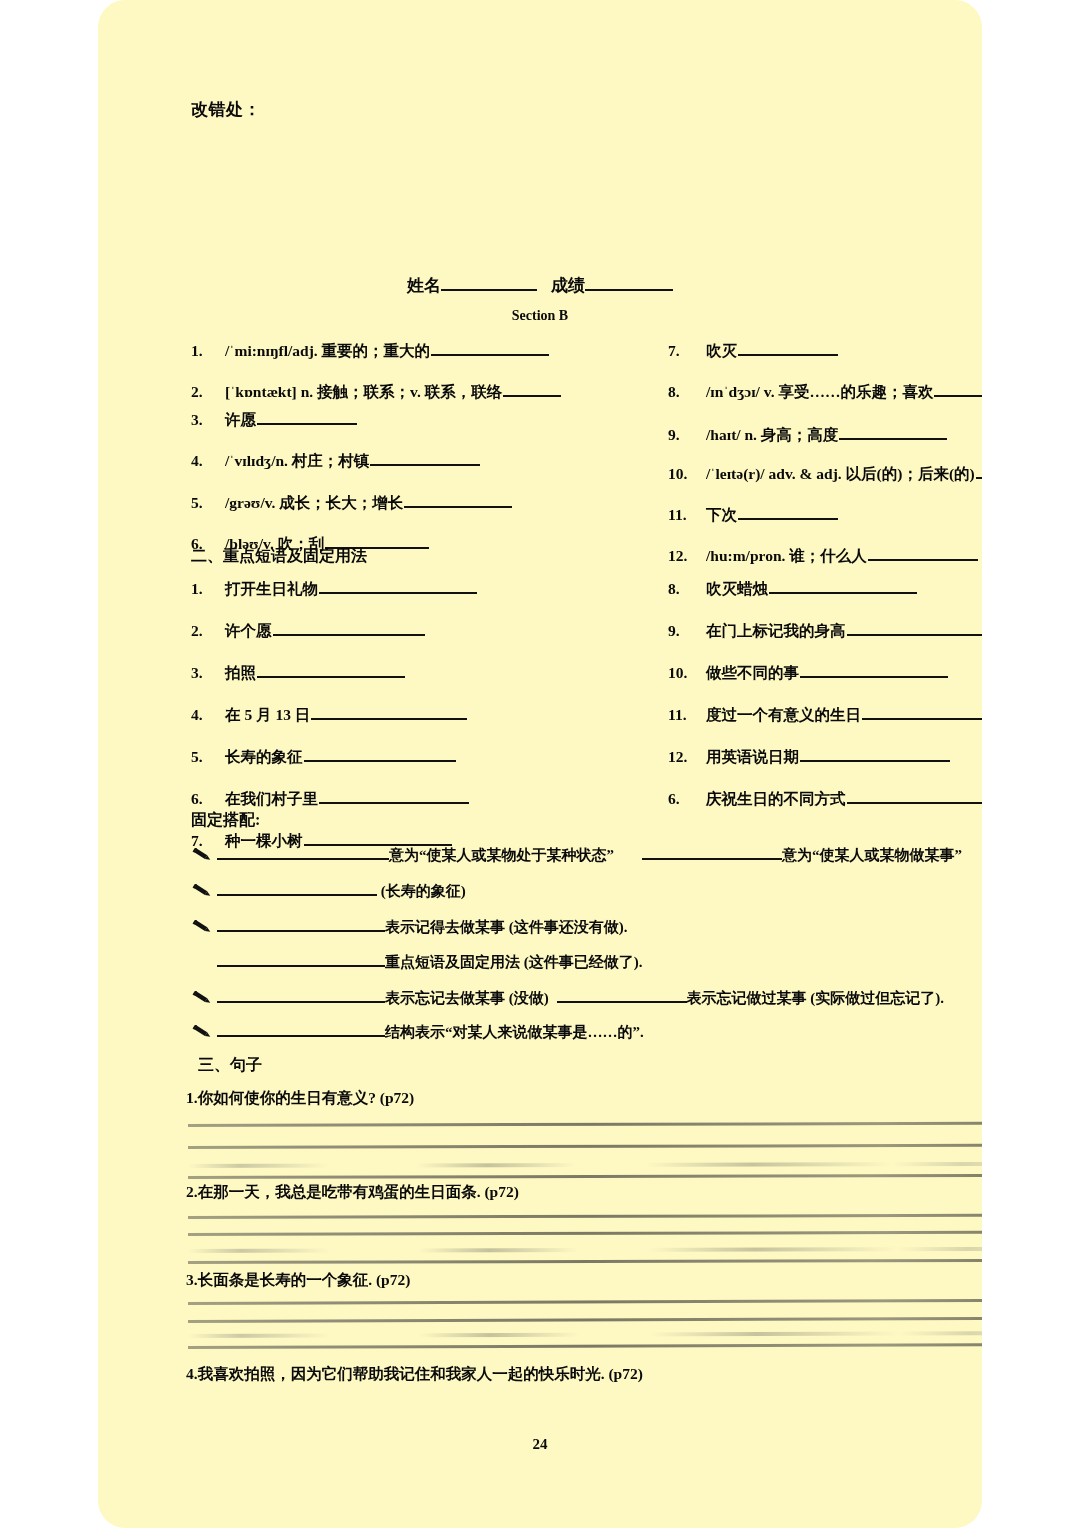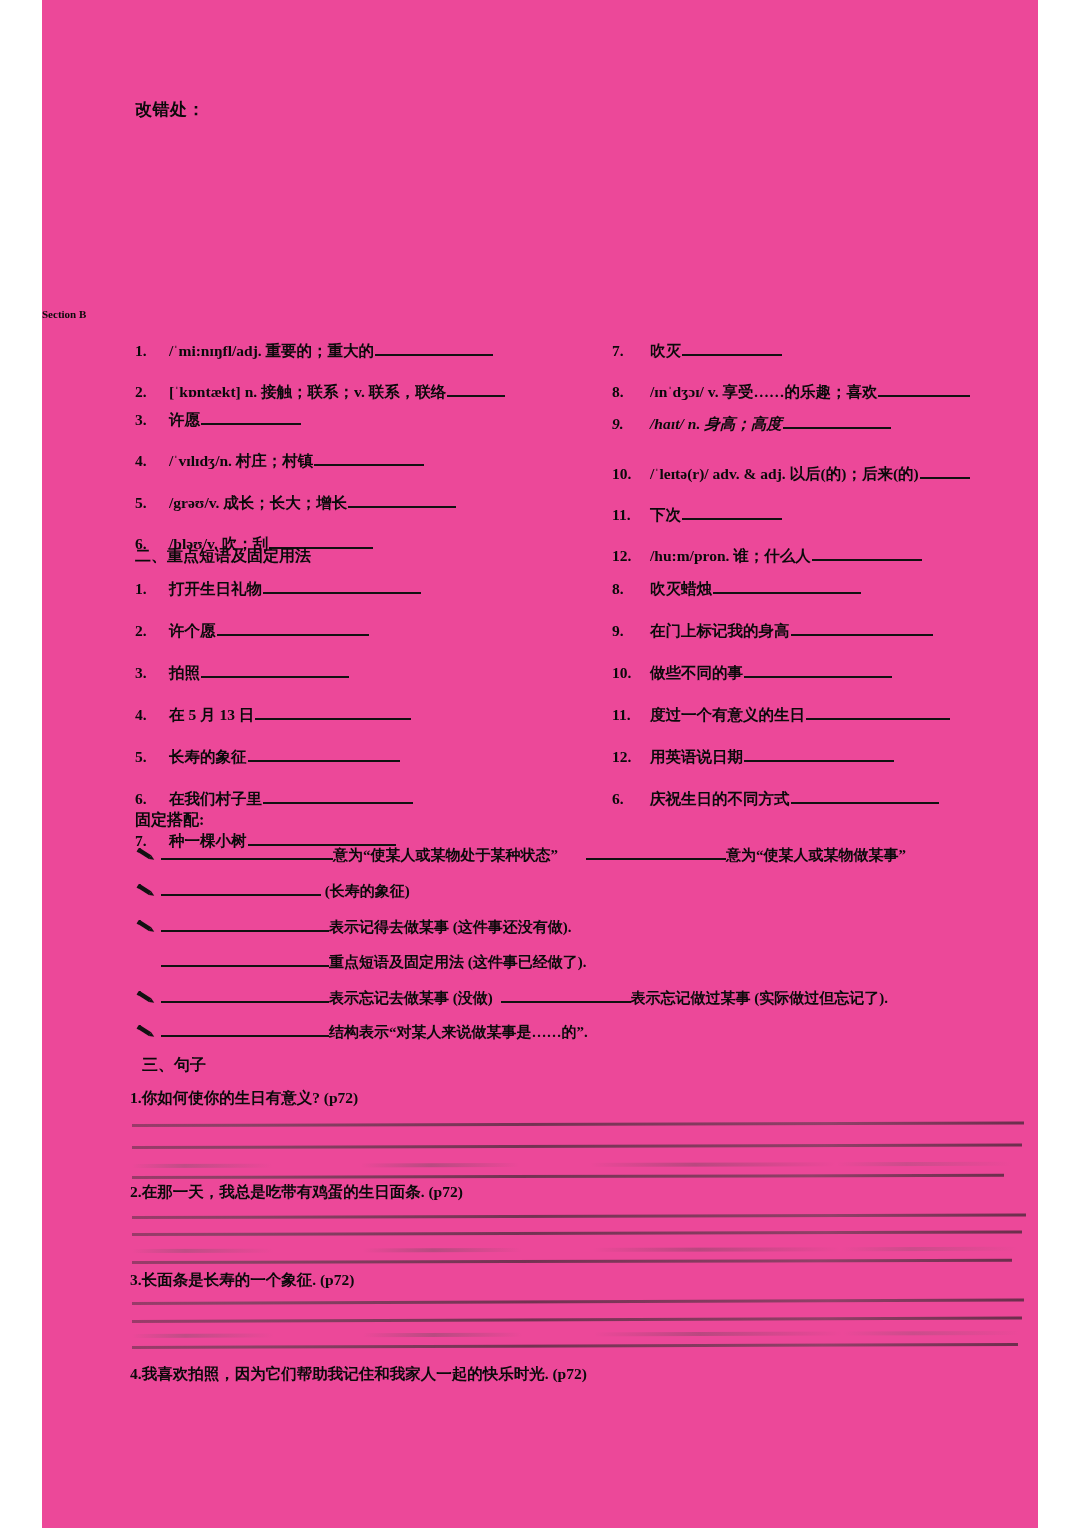--- a/index.html
+++ b/index.html
@@ -8,25 +8,26 @@
     padding: 0;
     background: #ffffff;
   }
   body {
     font-family: "Liberation Serif", "DejaVu Serif", serif;
     color: #0a0a0a;
     -webkit-font-smoothing: none;
   }
   .page {
     position: relative;
-    width: 996px;
+    width: 884px;
     height: 1528px;
     margin: 0 auto;
-    background: #ec4899;
+    background: #fef9c3;
     overflow: hidden;
+    border-radius: 27px;
   }
 
   
   .correction-label {
     position: absolute;
     left: 93px;
     top: 98px;
     font-size: 17px;
     font-weight: bold;
     letter-spacing: 0.5px;
@@ -53,22 +54,22 @@
     border-bottom: 2px solid #111;
     vertical-align: baseline;
   }
   .b-name { width: 96px; height: 15px; }
   .b-score { width: 88px; height: 15px; }
   .gap { display: inline-block; width: 14px; }
   .section-label {
     position: absolute;
     left: 0; right: 0;
     top: 308px;
-    text-align: left;
-    font-size: 11px;
+    text-align: center;
+    font-size: 14px;
     font-weight: bold;
   }
 
   
   .col-left  { position: absolute; left: 93px;  width: 470px; }
   .col-right { position: absolute; left: 570px; width: 420px; }
 
   .entry {
     position: relative;
     font-size: 15.5px;
@@ -177,35 +178,38 @@
   }
 </style>
 </head>
 <body>
 
 <div class="page">
 
   <div class="correction-label">改错处：</div>
 
 
+  <div class="name-score-row">
+    <span>姓名</span><span class="blank-ul b-name"></span><span class="gap"></span><span>成绩</span><span class="blank-ul b-score"></span>
+  </div>
 
   <div class="section-label">Section B</div>
 
   <div class="col-left" id="words-left" style="top: 341px; position: absolute;">
       <div class="entry" style="position: absolute; top: 0px;"><span class="num" style="width: 34px;">1.</span><span>/ˈmi:nɪŋfl/adj. 重要的；重大的</span><span class="ul" style="width: 118px;"></span></div>
       <div class="entry" style="position: absolute; top: 41px;"><span class="num" style="width: 34px;">2.</span><span>[ˈkɒntækt] n. 接触；联系；v. 联系，联络</span><span class="ul" style="width: 58px;"></span></div>
       <div class="entry" style="position: absolute; top: 69px;"><span class="num" style="width: 34px;">3.</span><span>许愿</span><span class="ul" style="width: 100px;"></span></div>
       <div class="entry" style="position: absolute; top: 110px;"><span class="num" style="width: 34px;">4.</span><span>/ˈvɪlɪdʒ/n. 村庄；村镇</span><span class="ul" style="width: 110px;"></span></div>
       <div class="entry" style="position: absolute; top: 152px;"><span class="num" style="width: 34px;">5.</span><span>/grəʊ/v. 成长；长大；增长</span><span class="ul" style="width: 108px;"></span></div>
       <div class="entry" style="position: absolute; top: 193px;"><span class="num" style="width: 34px;">6.</span><span>/bləʊ/v. 吹；刮</span><span class="ul" style="width: 104px;"></span></div>
     </div>
   <div class="col-right" id="words-right" style="top: 341px; position: absolute;">
       <div class="entry" style="position: absolute; top: 0px;"><span class="num" style="width: 38px;">7.</span><span>吹灭</span><span class="ul" style="width: 100px;"></span></div>
       <div class="entry" style="position: absolute; top: 41px;"><span class="num" style="width: 38px;">8.</span><span>/ɪnˈdʒɔɪ/ v. 享受……的乐趣；喜欢</span><span class="ul" style="width: 92px;"></span></div>
-      <div class="entry" style="position: absolute; top: 73px; font-style: italic;"><span class="num" style="width: 38px;">9.</span><span>/haɪt/     n. 身高；高度</span><span class="ul" style="width: 108px;"></span></div>
+      <div class="entry" style="position: absolute; top: 84px;"><span class="num" style="width: 38px;">9.</span><span>/haɪt/     n. 身高；高度</span><span class="ul" style="width: 108px;"></span></div>
       <div class="entry" style="position: absolute; top: 123px;"><span class="num" style="width: 38px;">10.</span><span>/ˈleɪtə(r)/ adv. &amp; adj. 以后(的)；后来(的)</span><span class="ul" style="width: 50px;"></span></div>
       <div class="entry" style="position: absolute; top: 164px;"><span class="num" style="width: 38px;">11.</span><span>下次</span><span class="ul" style="width: 100px;"></span></div>
       <div class="entry" style="position: absolute; top: 205px;"><span class="num" style="width: 38px;">12.</span><span>/hu:m/pron. 谁；什么人</span><span class="ul" style="width: 110px;"></span></div>
     </div>
 
   <div class="subhead" id="phrase-heading" style="position:absolute;left:93px;top:546px;">二、重点短语及固定用法</div>
 
   <div class="col-left" id="phrases-left" style="top: 579px; position: absolute;">
       <div class="entry" style="position: absolute; top: 0px;"><span class="num" style="width: 34px;">1.</span><span>打开生日礼物</span><span class="ul" style="width: 158px;"></span></div>
       <div class="entry" style="position: absolute; top: 42px;"><span class="num" style="width: 34px;">2.</span><span>许个愿</span><span class="ul" style="width: 152px;"></span></div>
@@ -277,13 +281,14 @@
       <div class="ansline" style="left: 90px; top: 1216px; width: 894px; transform: rotate(-0.16deg);"></div>
       <div class="ansline" style="left: 90px; top: 1233px; width: 890px; transform: rotate(-0.16deg);"></div>
       <div class="ansline smudge" style="left: 90px; top: 1249px; width: 886px; transform: rotate(-0.14deg);"></div>
       <div class="ansline" style="left: 90px; top: 1261px; width: 880px; transform: rotate(-0.14deg);"></div>
       <div class="ansline" style="left: 90px; top: 1302px; width: 892px; transform: rotate(-0.22deg);"></div>
       <div class="ansline" style="left: 90px; top: 1320px; width: 890px; transform: rotate(-0.22deg);"></div>
       <div class="ansline smudge" style="left: 90px; top: 1334px; width: 888px; transform: rotate(-0.2deg);"></div>
       <div class="ansline" style="left: 90px; top: 1346px; width: 886px; transform: rotate(-0.2deg);"></div>
     </div>
 
+  <div class="page-number">24</div>
 </div>
 
 </body></html>

